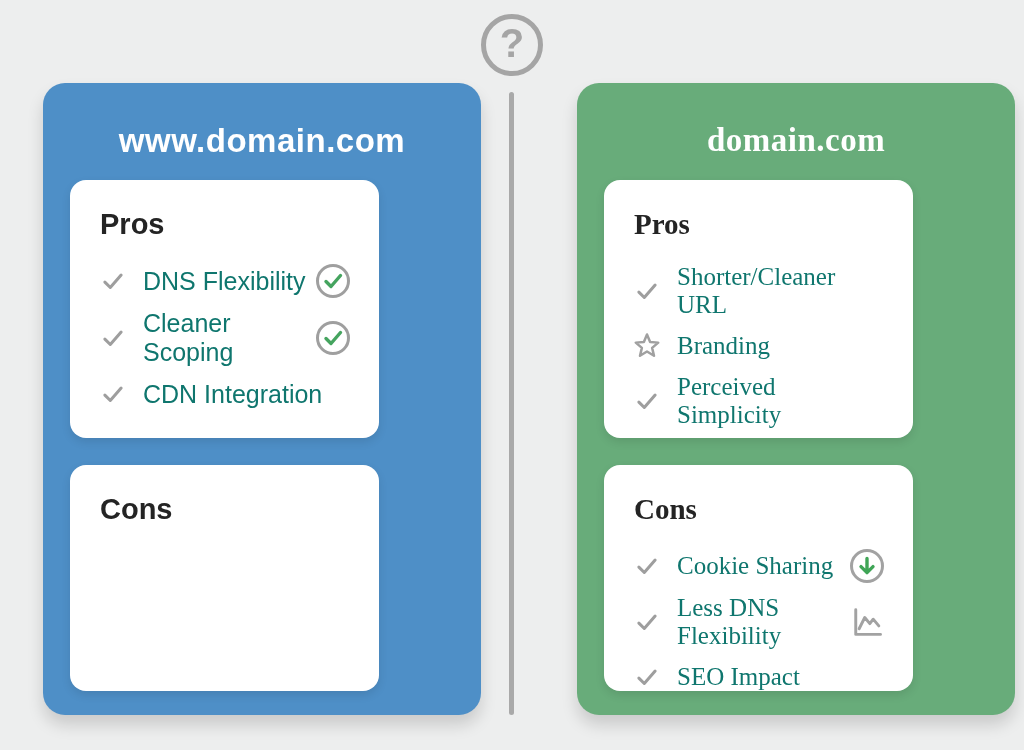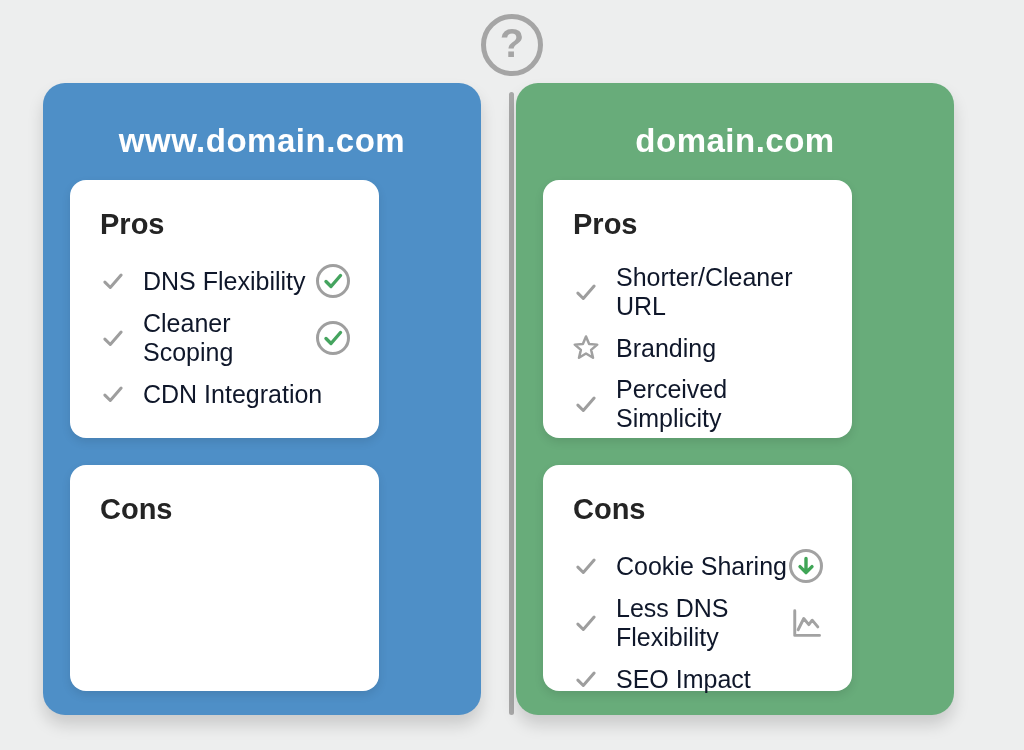--- a/index.html
+++ b/index.html
@@ -25,21 +25,21 @@
     position:absolute;left:509px;top:92px;width:5px;height:623px;
     background:#a9a9a9;border-radius:3px;
   }
 
   
   .panel{
     position:absolute;top:83px;width:438px;height:632px;
     border-radius:22px;box-shadow:0 10px 16px rgba(0,0,0,.15);
   }
   .panel.left{left:43px;}
-  .panel.right{left:516px;}
+  .panel.right{left:577px;font-family:Liberation Serif, serif;}
   .panel-title{
     color:#ffffff;font-weight:700;font-size:33px;text-align:center;
     margin:0;padding-top:39px;letter-spacing:.5px;
   }
 
   
   .card{
     position:absolute;left:27px;width:309px;background:#ffffff;
     border-radius:16px;box-shadow:0 4px 10px rgba(0,0,0,.10);
     padding:24px 28px;box-sizing:border-box;
@@ -48,21 +48,21 @@
   .card.cons{top:382px;height:226px;}
   .card-heading{
     font-size:29px;font-weight:700;color:#242424;margin:4px 0 0 2px;
   }
   .items{margin-top:22px;display:flex;flex-direction:column;gap:10px;}
   .items.spread{margin-top:24px;gap:16px;}
   .item{display:flex;align-items:center;min-height:34px;}
   .bullet{width:30px;height:30px;flex:0 0 30px;display:flex;
     align-items:center;justify-content:center;margin-right:15px;}
   .bullet.big{width:40px;height:40px;flex:0 0 40px;margin-right:17px;}
-  .label{font-size:25px;color:#0f172a;}
+  .label{font-size:25px;color:#0f766e;}
   .trailing{width:36px;height:36px;margin-left:auto;display:flex;
     align-items:center;justify-content:center;}
   svg{display:block;}
 </style>
 </head>
 <body>
 
 <div class="stage">
 
   <div class="question-badge">

